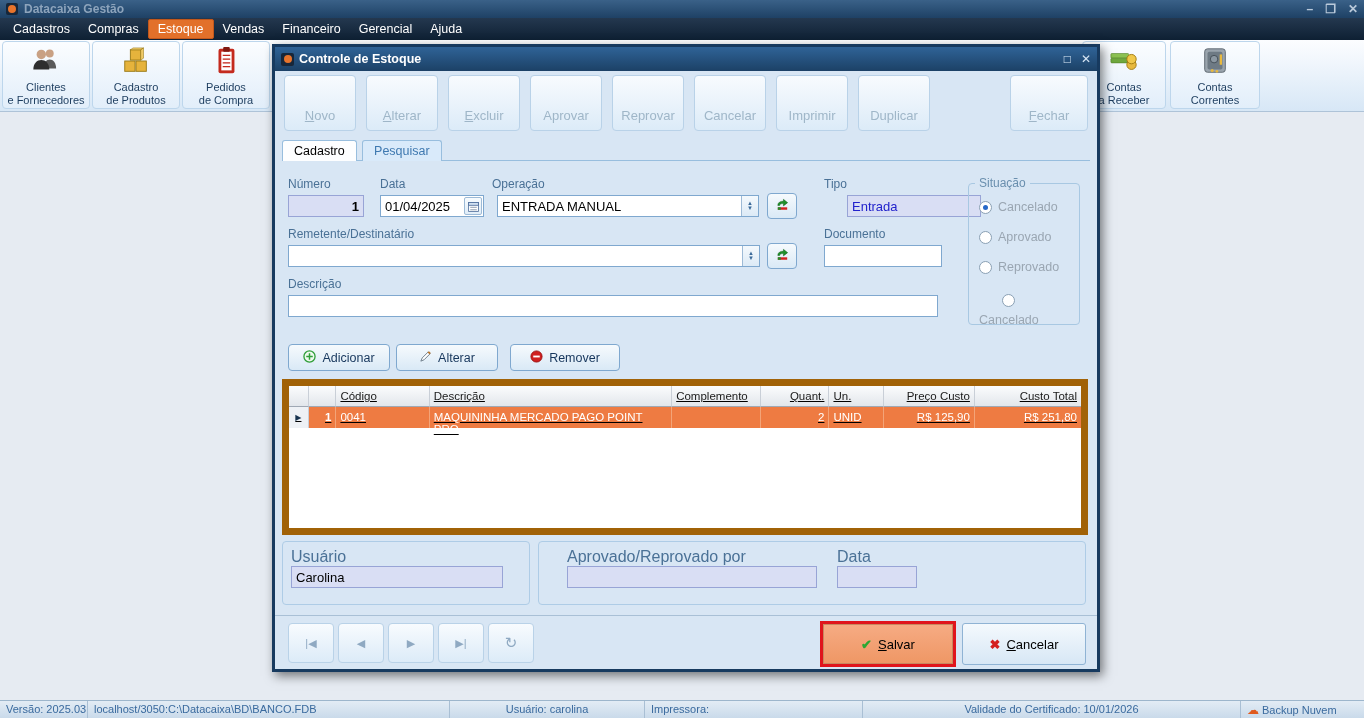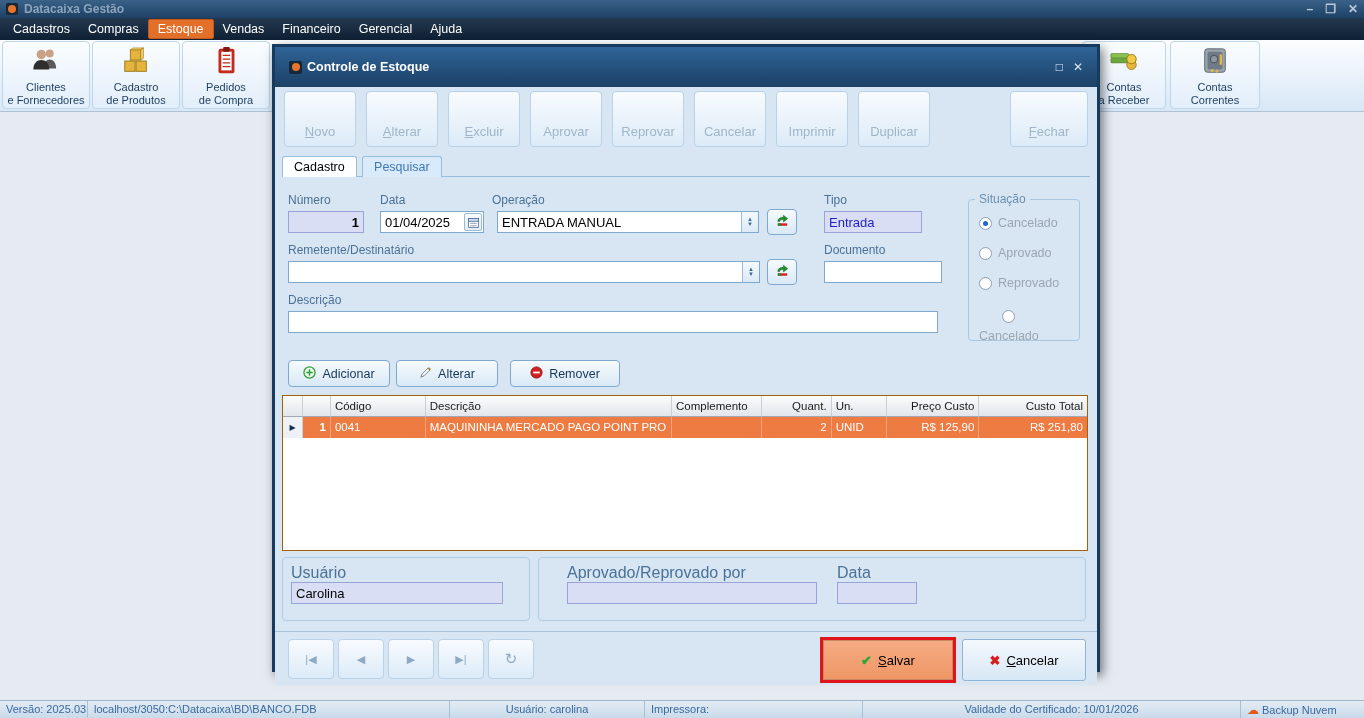--- a/index.html
+++ b/index.html
@@ -27,21 +27,21 @@
 
   
   .mdi { height:588px; background:#e6ebf2; }
   .statusbar { height:18px; background:linear-gradient(#e3ecf5,#c9daea); border-top:1px solid #9db6cc; display:flex; font-size:11px; color:#3a6a9e; }
   .sseg { border-right:1px solid #a9bfd4; padding:2px 6px 0; white-space:nowrap; overflow:hidden; }
   .sseg.center { text-align:center; }
 
   
   .dialog { position:absolute; left:272px; top:44px; width:828px; height:628px; z-index:10;
             border:3px solid #173a5f; box-shadow:3px 4px 10px rgba(0,0,0,.5); background:#d8e6f4; }
-  .dtitle { height:40px; background:linear-gradient(#2f6397,#1c4166); display:flex; align-items:center; padding:0 14px; }
+  .dtitle { height:24px; background:linear-gradient(#2f6397,#1c4166); display:flex; align-items:center; padding:0 6px; }
   .dtitle .t { color:#fff; font-weight:bold; font-size:12.5px; margin-left:5px; }
   .dtitle .dctrl { margin-left:auto; color:#d7e6f4; display:flex; gap:10px; font-size:12px; }
   .dico { width:13px; height:13px; background:#17273a; border-radius:2px; position:relative; }
   .dico::after { content:""; position:absolute; left:2.5px; top:2.5px; width:8px; height:8px; border-radius:50%; background:#e8742c; }
   .dlg-body { position:relative; width:822px; height:598px; background:#d8e6f4; }
 
   .dlg-toolbar { position:absolute; left:9px; right:9px; top:4px; height:58px; display:flex; gap:10px; }
   .dbtn { width:72px; height:56px; border:1px solid #b9d2e8; border-radius:4px; background:linear-gradient(#f8fbfe,#dcebf8);
           color:#9fb6c8; font-size:13px; display:flex; align-items:flex-end; justify-content:center; padding-bottom:7px; }
   .dbtn.wide { width:78px; margin-left:auto; }
@@ -66,21 +66,21 @@
   .sitbox { position:absolute; left:693px; top:112px; width:112px; height:142px; border:1px solid #a8c8e2; border-radius:4px; }
   .sitbox .legend { position:absolute; top:-8px; left:6px; background:#d8e6f4; padding:0 4px; color:#6a8fae; font-size:12px; }
   .ritem { position:absolute; left:10px; display:flex; align-items:center; gap:6px; color:#9aa6b2; font-size:12.5px; }
   .radio { width:13px; height:13px; border:1px solid #8aa0b4; border-radius:50%; background:#fff; position:relative; flex:0 0 auto; }
   .radio.sel::after { content:""; position:absolute; left:3px; top:3px; width:5px; height:5px; border-radius:50%; background:#2668c8; }
 
   .abtn { position:absolute; top:273px; height:27px; border:1px solid #7fa8cf; border-radius:4px;
           background:linear-gradient(#f6fafd,#d9e9f6); color:#16365c; font-size:12.5px;
           display:flex; align-items:center; justify-content:center; gap:6px; }
 
-  .grid { position:absolute; left:7px; top:308px; width:806px; height:156px; border:1px solid #a16207; background:#fff; overflow:hidden; }
+  .grid { position:absolute; left:7px; top:308px; width:806px; height:156px; border:7px solid #a16207; background:#fff; overflow:hidden;text-decoration:underline; }
   .grow { display:flex; height:21px; }
   .gh { background:linear-gradient(#fbfcfd,#e2e6eb); border-right:1px solid #c9cfd7; border-bottom:1px solid #9fa8b4;
         color:#1a1a1a; font-size:11.5px; padding:4px 4px 0; }
   .gd { background:#ee7b42; color:#fff; border-right:1px solid #f3a478; font-size:11.5px; padding:4px 4px 0; }
   .gmark { background:#eef1f5 !important; color:#16324e !important; border-right:1px solid #c9cfd7; font-size:8px; padding-top:6px; text-align:center; }
   .c0{width:20px;} .c1{width:28px;} .c2{width:95px;} .c3{width:247px;} .c4{width:90px;}
   .c5{width:70px;} .c6{width:55px;} .c7{width:93px;} .c8{width:108px;}
   .ar{text-align:right;}
 
   .group { position:absolute; top:470px; height:64px; border:1px solid #aecce6; border-radius:4px; }
@@ -266,21 +266,21 @@
       <span>
         <svg viewBox="0 0 16 16" width="15" height="15">
           <path d="M3 9 C3 5.5 6 4.5 9 4.5 L9 2.5 L13.5 6 L9 9.5 L9 7 C6.5 7 5 7.6 5 9 Z" fill="#1f8f2a" stroke="#0c5c14" stroke-width="0.5"></path>
           <rect x="3" y="11" width="10" height="2.6" fill="#d42020"></rect>
             <rect x="3" y="11" width="3.2" height="2.6" fill="#1f8f2a"></rect>
         </svg>
       </span>
     </div>
 
     <span class="flabel" style="left:549px;top:106px;">Tipo</span>
-    <div class="finput dis" style="left:549px;top:124px;width:98px;color:#2222cc;">Entrada</div>
+    <div class="finput dis" style="left:572px;top:124px;width:134px;color:#2222cc;">Entrada</div>
 
     <span class="flabel" style="left:13px;top:156px;">Remetente/Destinatário</span>
     <div class="finput" style="left:13px;top:174px;width:472px;">
       <span></span>
       <span class="spin">
           <i>▲</i>
           <i>▼</i>
         </span>
     </div>
     <div class="lkbtn" style="left:492px;top:172px;">

